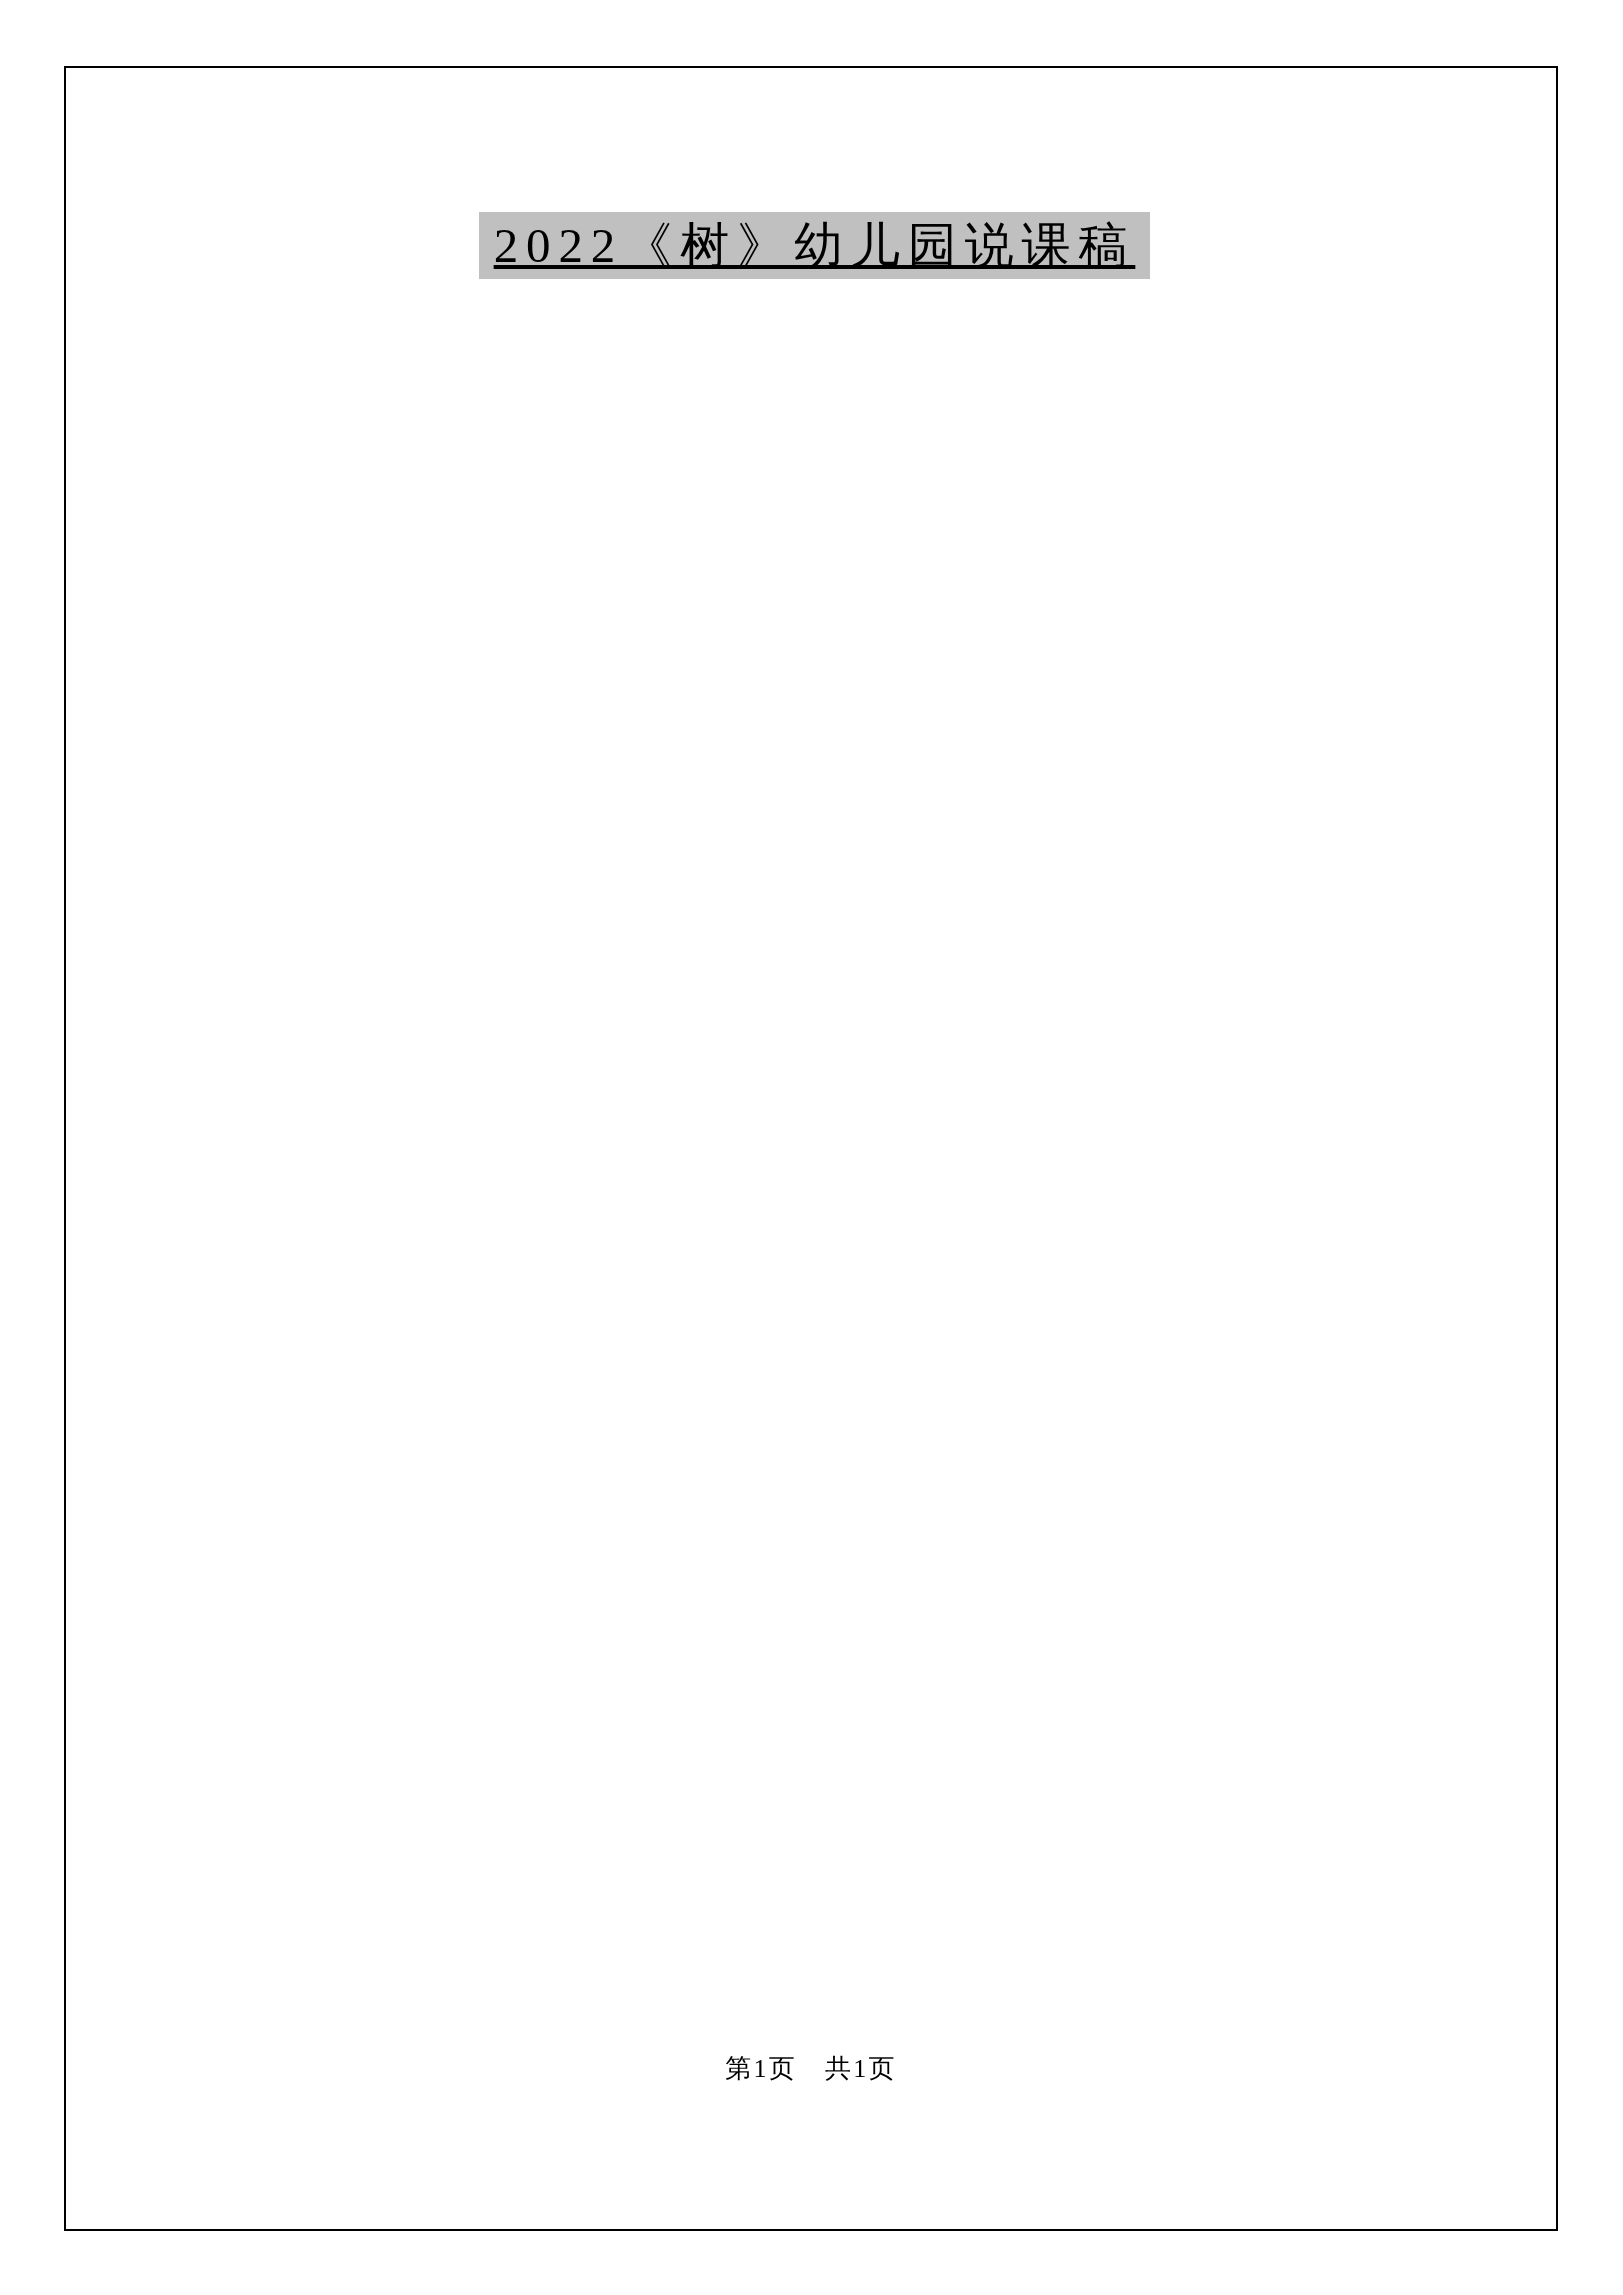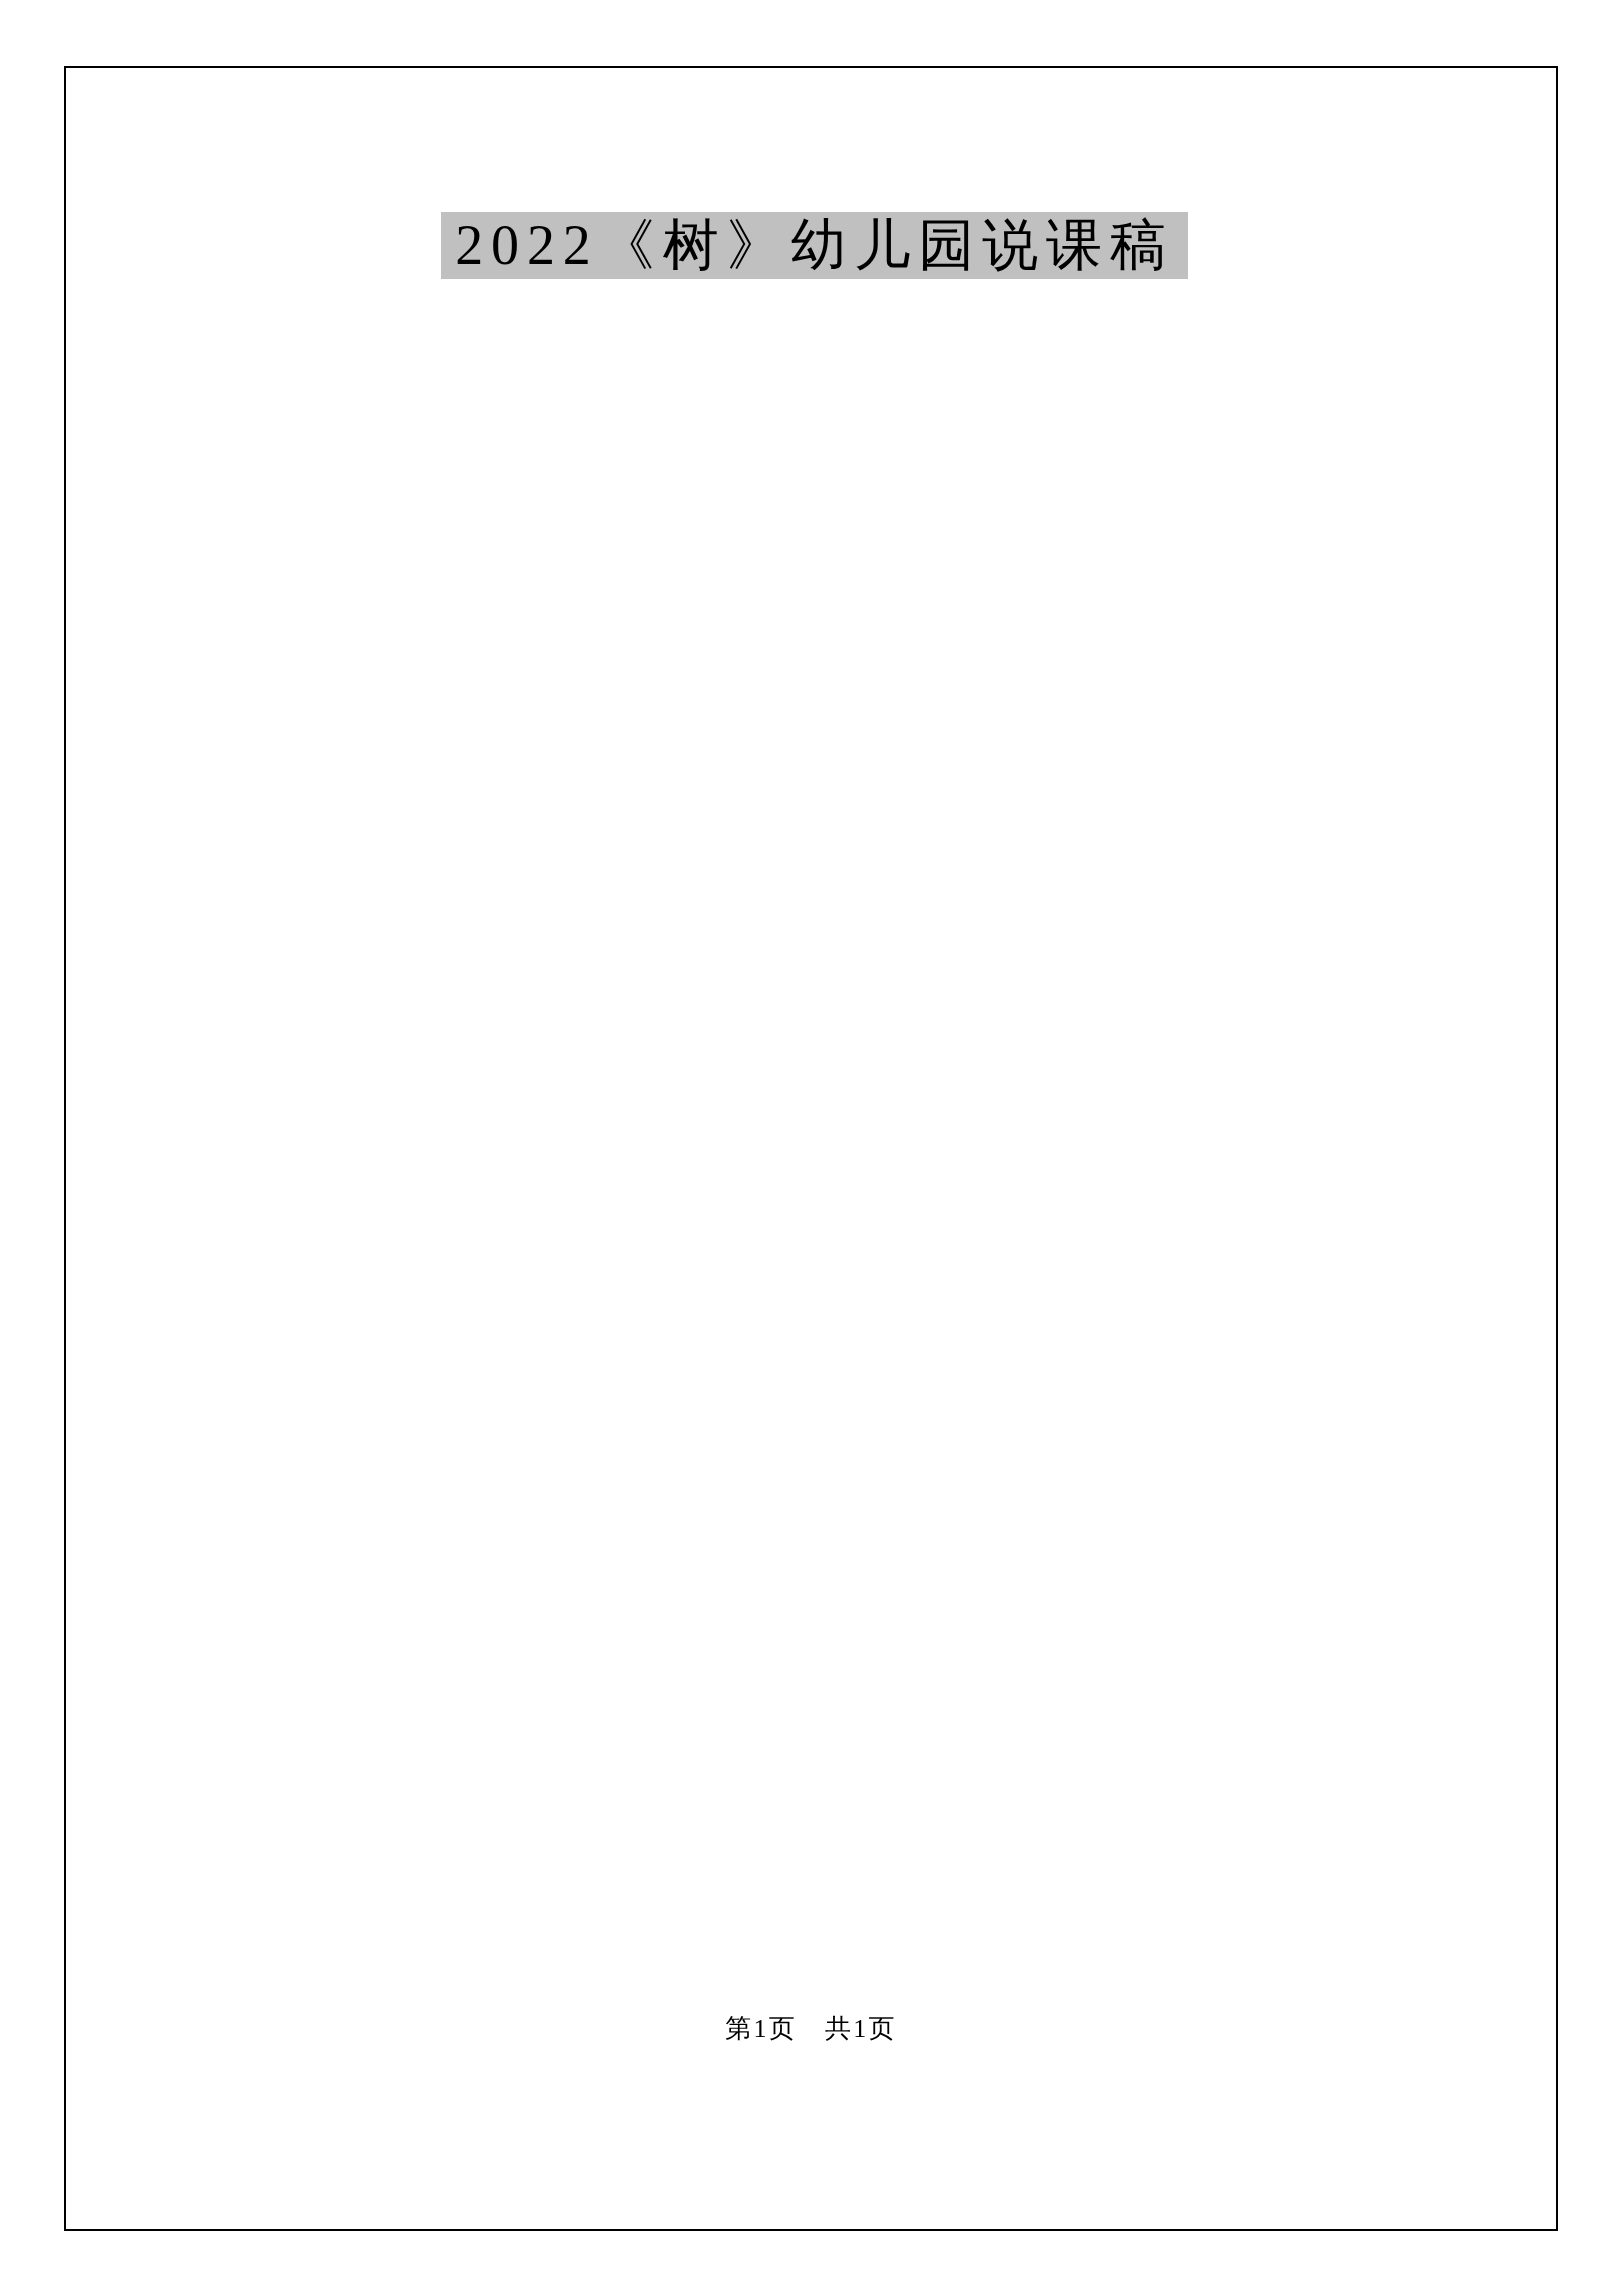--- a/index.html
+++ b/index.html
@@ -27,25 +27,26 @@
   .content {
     padding: 144px 132px 0 139px;
   }
   .title-wrap {
     text-align: center;
     margin: 0 0 56px 0;
   }
   .title-text {
     display: inline-block;
     background: #c0c0c0;
-    font-size: 56px;
+    font-size: 49px;
     line-height: 67px;
     padding: 0 14.6px;
     letter-spacing: 7.9px;
     white-space: nowrap;
+    text-decoration: underline;
   }
   .para {
     font-size: 40px;
     line-height: 102px;
     text-align: justify;
     margin: 0;
     letter-spacing: 1.1px;
   }
   .indent {
     text-indent: 2em;
@@ -53,21 +54,21 @@
   .sp-before {
     margin-top: 17px;
   }
   .gap-before {
     margin-top: 95px;
   }
   .footer {
     position: absolute;
     left: 0;
     right: 0;
-    top: 1944px;
+    top: 1984px;
     text-align: center;
     font-size: 26px;
     line-height: 34px;
     letter-spacing: 2.2px;
   }
 </style>
 </head>
 <body>
 
 <div class="page">

